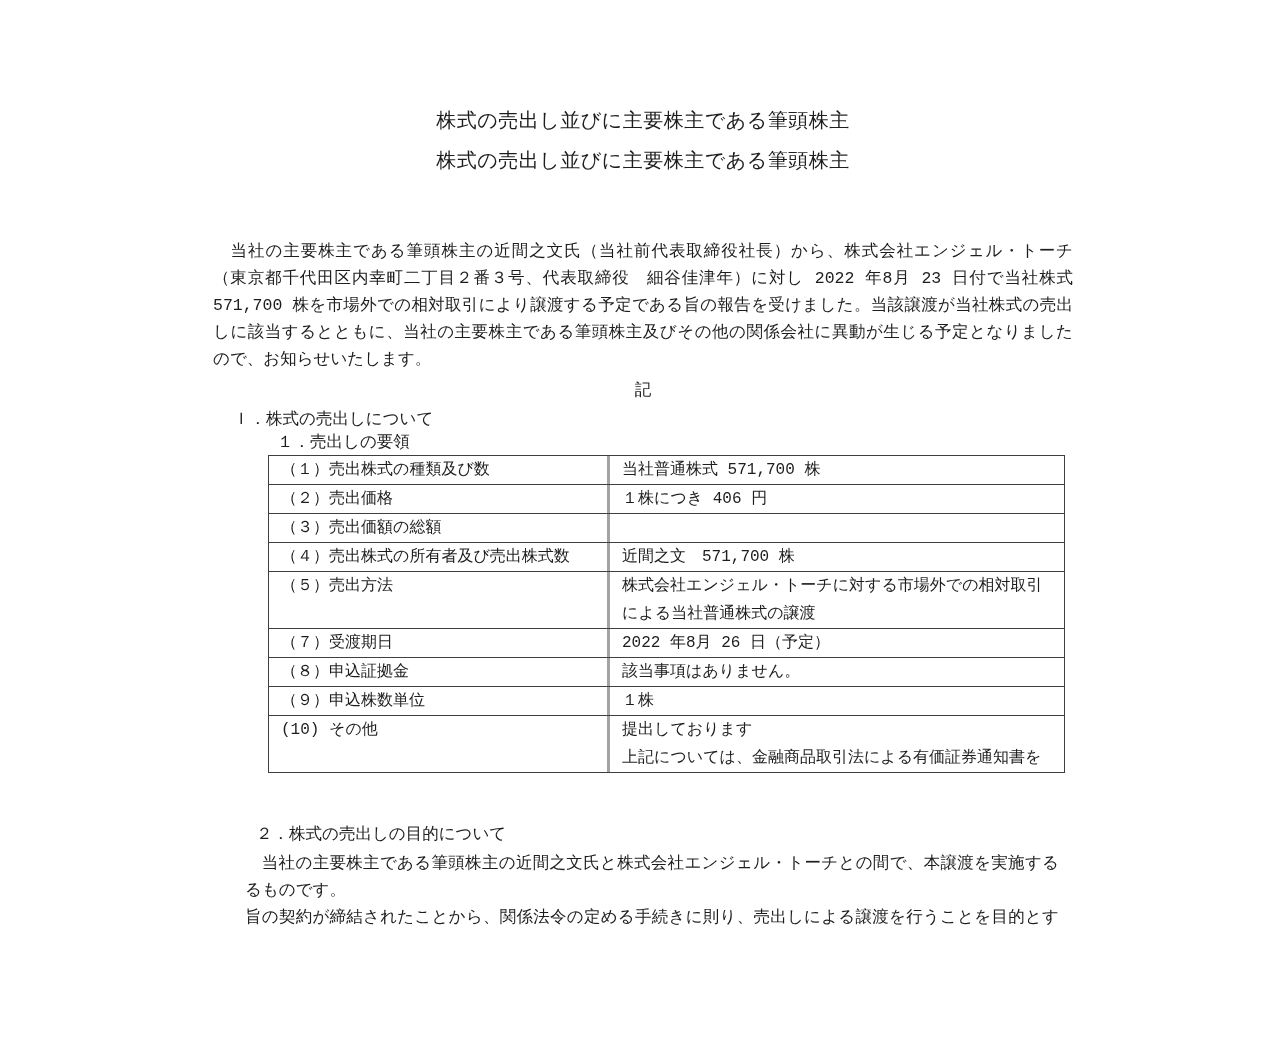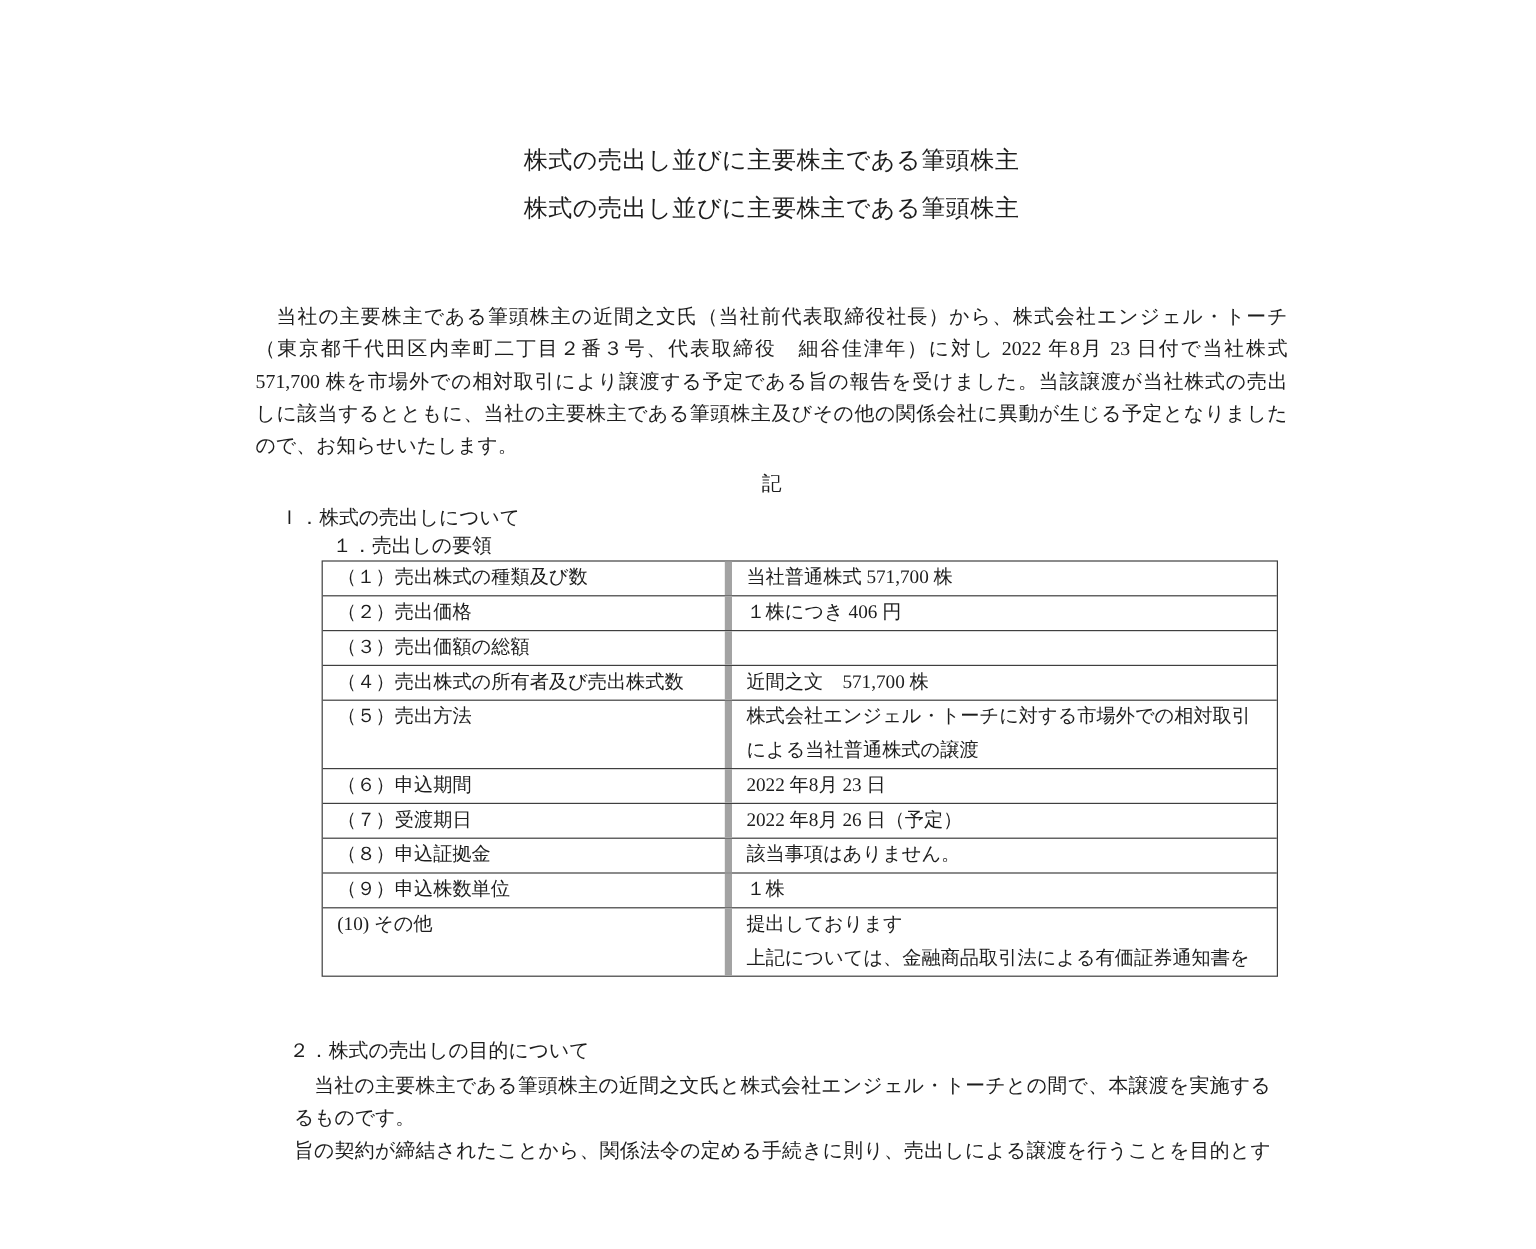--- a/index.html
+++ b/index.html
@@ -11,23 +11,24 @@
     width: 1280px;
     height: 1041px;
     position: relative;
     overflow: hidden;
     font-family: "Liberation Serif", "DejaVu Serif", serif;
     color: #1d1d1d;
   }
   .doc {
     position: absolute;
     left: 213px;
-    top: 16px;
+    top: 4px;
     width: 860px;
     font-size: 16.5px;
+    font-family: Liberation Mono, monospace;
   }
   .title-block {
     text-align: center;
     font-size: 20px;
     letter-spacing: 0.5px;
   }
   .title-line-1 { margin-top: 98px; line-height: 40px; }
   .title-line-2 { line-height: 40px; }
   .intro { margin-top: 56px; }
   .jpara .line { line-height: 27px; }
@@ -50,31 +51,31 @@
     font-size: 16px;
     box-sizing: border-box;
   }
   .trow {
     display: flex;
     border-bottom: 1px solid #3f3f3f;
   }
   .trow:last-child { border-bottom: none; }
   .tlabel {
     width: 341px;
-    border-right: 6px solid #a3a3a3;
+    border-right: 3px solid #a3a3a3;
     padding-left: 12px;
     box-sizing: border-box;
     flex: none;
   }
   .tvalue {
     flex: 1;
     padding-left: 12px;
   }
   .tlabel div, .tvalue div { line-height: 28px; white-space: nowrap; }
-  .h-sec2 { margin-left: 28px; margin-top: 51px; line-height: 22px; }
+  .h-sec2 { margin-left: 43px; margin-top: 51px; line-height: 22px; }
   .para2 { margin-left: 32px; margin-top: 4px; width: 814px; }
 </style>
 </head>
 <body>
 
 <div class="doc">
 
   <div class="title-block">
     <div class="title-line-1">株式の売出し並びに主要株主である筆頭株主</div>
     <div class="title-line-2">株式の売出し並びに主要株主である筆頭株主</div>
@@ -127,28 +128,20 @@
         <div class="tlabel">
           <div>（５）売出方法</div>
         </div>
         <div class="tvalue">
           <div>株式会社エンジェル・トーチに対する市場外での相対取引</div>
           <div>による当社普通株式の譲渡</div>
         </div>
       </div>
       <div class="trow">
         <div class="tlabel">
-          <div>（６）申込期間</div>
-        </div>
-        <div class="tvalue">
-          <div>2022 年8月 23 日</div>
-        </div>
-      </div>
-      <div class="trow">
-        <div class="tlabel">
           <div>（７）受渡期日</div>
         </div>
         <div class="tvalue">
           <div>2022 年8月 26 日（予定）</div>
         </div>
       </div>
       <div class="trow">
         <div class="tlabel">
           <div>（８）申込証拠金</div>
         </div>

